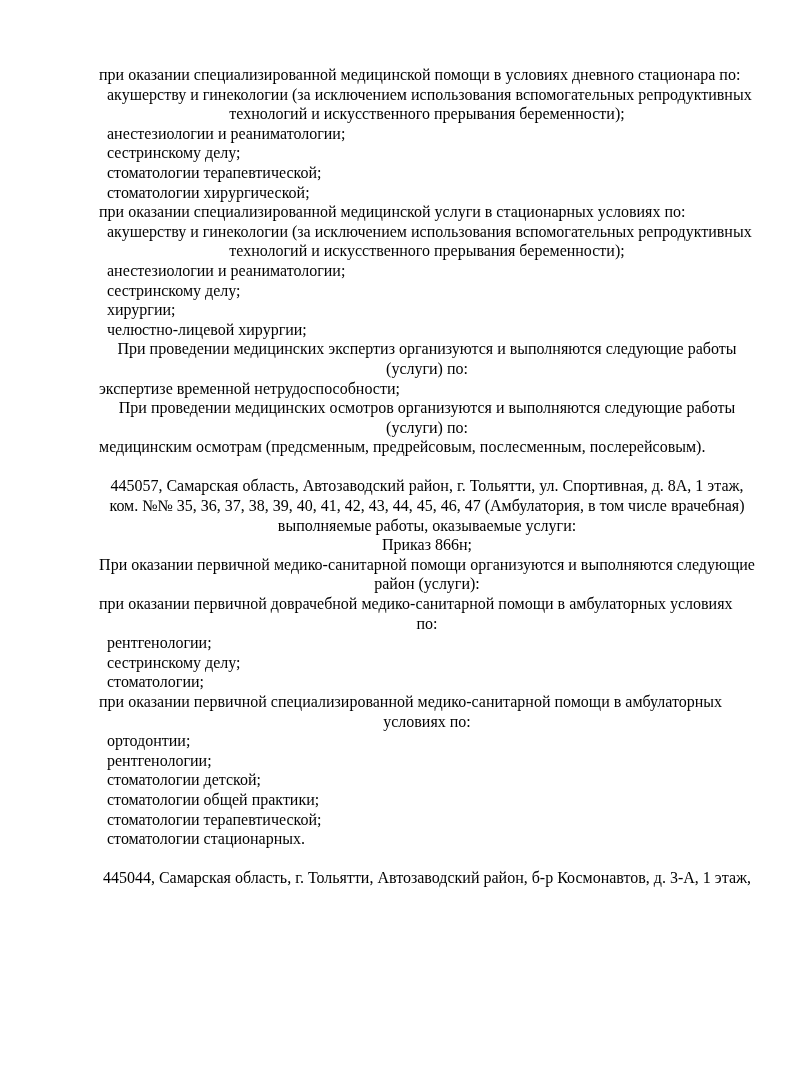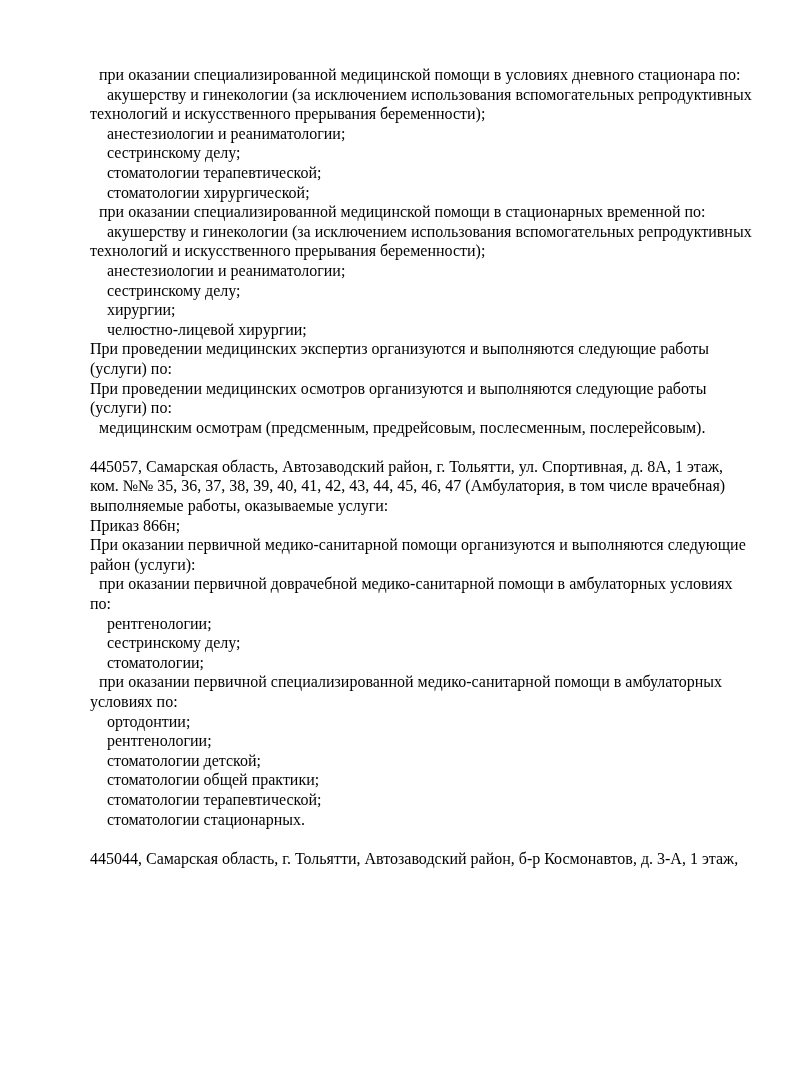--- a/index.html
+++ b/index.html
@@ -22,45 +22,46 @@
     line-height: 19.6px;
     letter-spacing: 0;
   }
   .section + .section {
     margin-top: 19.6px; 
   }
   .line {
     white-space: nowrap;
     min-height: 19.6px;
   }
-  .ind0 { padding-left: 0; }
+  .ind0 { padding-left: 0; text-align: center; }
   .ind1 { padding-left: 9px;  } 
   .ind2 { padding-left: 17px; font-family: Liberation Serif, serif; } 
 </style>
 </head>
 <body style="background: rgb(255, 255, 255);">
 
 <div id="doc" style="color: rgb(0, 0, 0);">
     <div class="section">
       <div class="line ind1">при оказании специализированной медицинской помощи в условиях дневного стационара по:</div>
       <div class="line ind2">акушерству и гинекологии (за исключением использования вспомогательных репродуктивных</div>
       <div class="line ind0">технологий и искусственного прерывания беременности);</div>
       <div class="line ind2">анестезиологии и реаниматологии;</div>
       <div class="line ind2">сестринскому делу;</div>
       <div class="line ind2">стоматологии терапевтической;</div>
       <div class="line ind2">стоматологии хирургической;</div>
-      <div class="line ind1">при оказании специализированной медицинской помощи в стационарных временной по:</div>
+      <div class="line ind1">при оказании специализированной медицинской услуги в стационарных условиях по:</div>
       <div class="line ind2">акушерству и гинекологии (за исключением использования вспомогательных репродуктивных</div>
       <div class="line ind0">технологий и искусственного прерывания беременности);</div>
       <div class="line ind2">анестезиологии и реаниматологии;</div>
       <div class="line ind2">сестринскому делу;</div>
       <div class="line ind2">хирургии;</div>
       <div class="line ind2">челюстно-лицевой хирургии;</div>
       <div class="line ind0">При проведении медицинских экспертиз организуются и выполняются следующие работы</div>
       <div class="line ind0">(услуги) по:</div>
+      <div class="line ind1">экспертизе временной нетрудоспособности;</div>
       <div class="line ind0">При проведении медицинских осмотров организуются и выполняются следующие работы</div>
       <div class="line ind0">(услуги) по:</div>
       <div class="line ind1">медицинским осмотрам (предсменным, предрейсовым, послесменным, послерейсовым).</div>
     </div>
     <div class="section">
       <div class="line ind0">445057, Самарская область, Автозаводский район, г. Тольятти, ул. Спортивная, д. 8А, 1 этаж,</div>
       <div class="line ind0">ком. №№ 35, 36, 37, 38, 39, 40, 41, 42, 43, 44, 45, 46, 47 (Амбулатория, в том числе врачебная)</div>
       <div class="line ind0">выполняемые работы, оказываемые услуги:</div>
       <div class="line ind0">Приказ 866н;</div>
       <div class="line ind0">При оказании первичной медико-санитарной помощи организуются и выполняются следующие</div>

